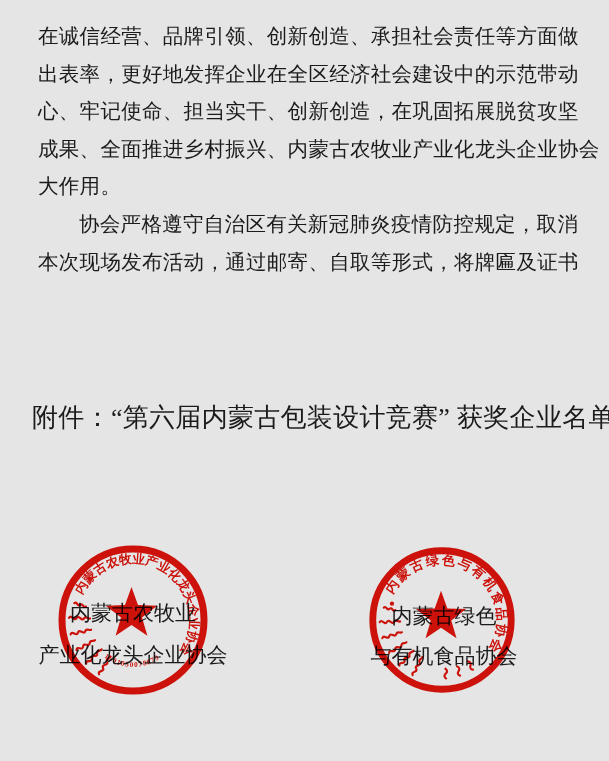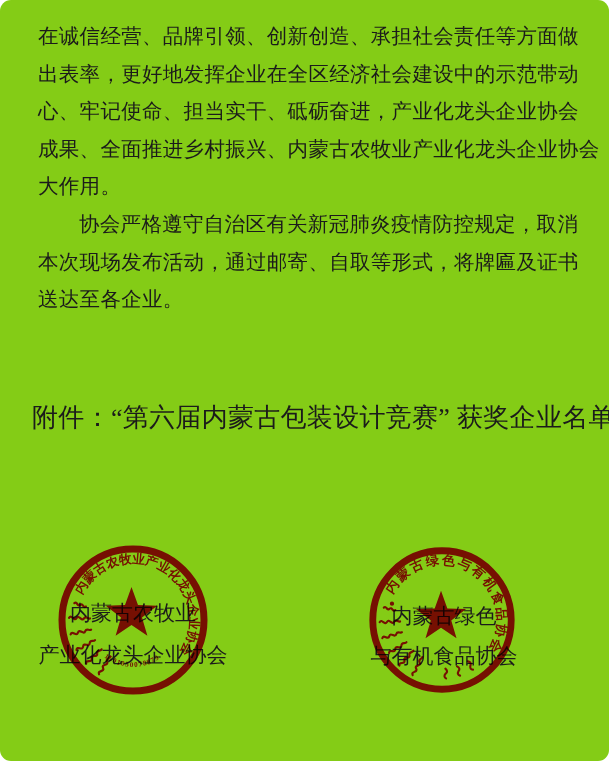--- a/index.html
+++ b/index.html
@@ -1,19 +1,19 @@
 <!DOCTYPE html>
 <html lang="zh" style="--seal-red: #e3140c; --ink: #1b1b1b;"><head>
 <meta charset="utf-8">
 <style>
   html,body { margin:0; padding:0; background:#ffffff; }
   .page {
-    position:relative; width:609px; height:761px; background:#84cc16;
+    position:relative; width:609px; height:761px; background:#e5e5e5;
     font-family:"Liberation Serif","DejaVu Serif",serif;
-    color:var(--ink,#1b1b1b); overflow:hidden;border-radius:11px;
+    color:var(--ink,#1b1b1b); overflow:hidden;
   }
   
   .body-text { position:absolute; left:38px; top:18px; width:536px; font-size:20.5px; }
   .bline { height:37.6px; line-height:37.6px; white-space:nowrap; letter-spacing:0.3px; }
   .indent { padding-left:41px; }
   .attachment {
     position:absolute; left:32px; top:399px; height:38px; line-height:38px;
     font-size:26px; white-space:nowrap; letter-spacing:0.3px;
   }
   
@@ -35,26 +35,25 @@
   .dot   { fill:var(--seal-red,#e3140c); }
 </style>
 </head>
 <body>
 
 <div class="page">
 
   <div class="body-text">
     <div class="bline">在诚信经营、品牌引领、创新创造、承担社会责任等方面做</div>
     <div class="bline">出表率，更好地发挥企业在全区经济社会建设中的示范带动</div>
-    <div class="bline">心、牢记使命、担当实干、砥砺奋进，产业化龙头企业协会</div>
+    <div class="bline">心、牢记使命、担当实干、创新创造，在巩固拓展脱贫攻坚</div>
     <div class="bline">成果、全面推进乡村振兴、内蒙古农牧业产业化龙头企业协会</div>
     <div class="bline">大作用。</div>
     <div class="bline indent">协会严格遵守自治区有关新冠肺炎疫情防控规定，取消</div>
     <div class="bline">本次现场发布活动，通过邮寄、自取等形式，将牌匾及证书</div>
-    <div class="bline">送达至各企业。</div>
   </div>
 
   <div class="attachment">附件：“第六届内蒙古包装设计竞赛” 获奖企业名单</div>
 
   <div class="sig sig-l1">内蒙古农牧业</div>
   <div class="sig sig-l2">产业化龙头企业协会</div>
   <div class="sig sig-r1">内蒙古绿色</div>
   <div class="sig sig-r2">与有机食品协会</div>
 
   <svg class="seal seal-left" viewBox="0 0 160 160" aria-hidden="true">

